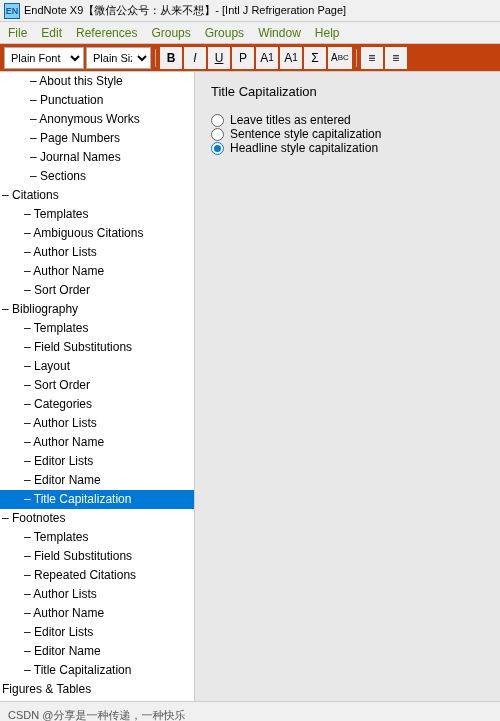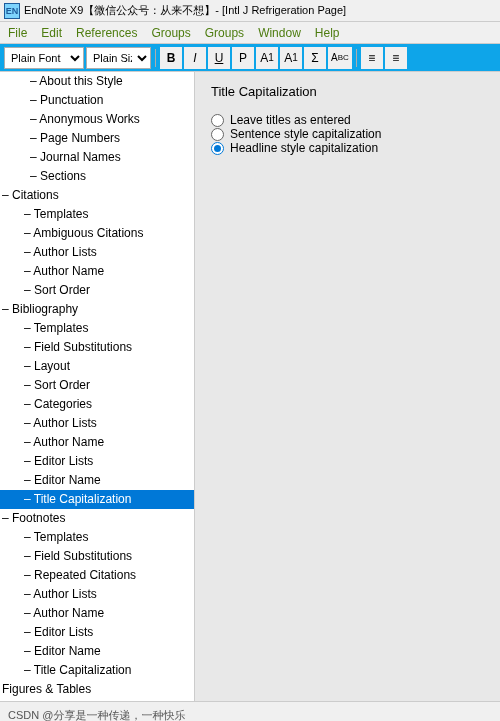--- a/index.html
+++ b/index.html
@@ -50,21 +50,21 @@
       gap: 2px;
     }
     .menu-item {
       padding: 2px 6px;
       font-size: 12px;
       cursor: pointer;
       color: #4d7c0f;
     }
     
     .toolbar {
-      background: #0ea5e9;
+      background: #c2410c;
       height: 28px;
       display: flex;
       align-items: center;
       padding: 0 4px;
       border-bottom: 1px solid #ccc;
       gap: 2px;
     }
     .toolbar-select {
       height: 22px;
       font-size: 11px;

